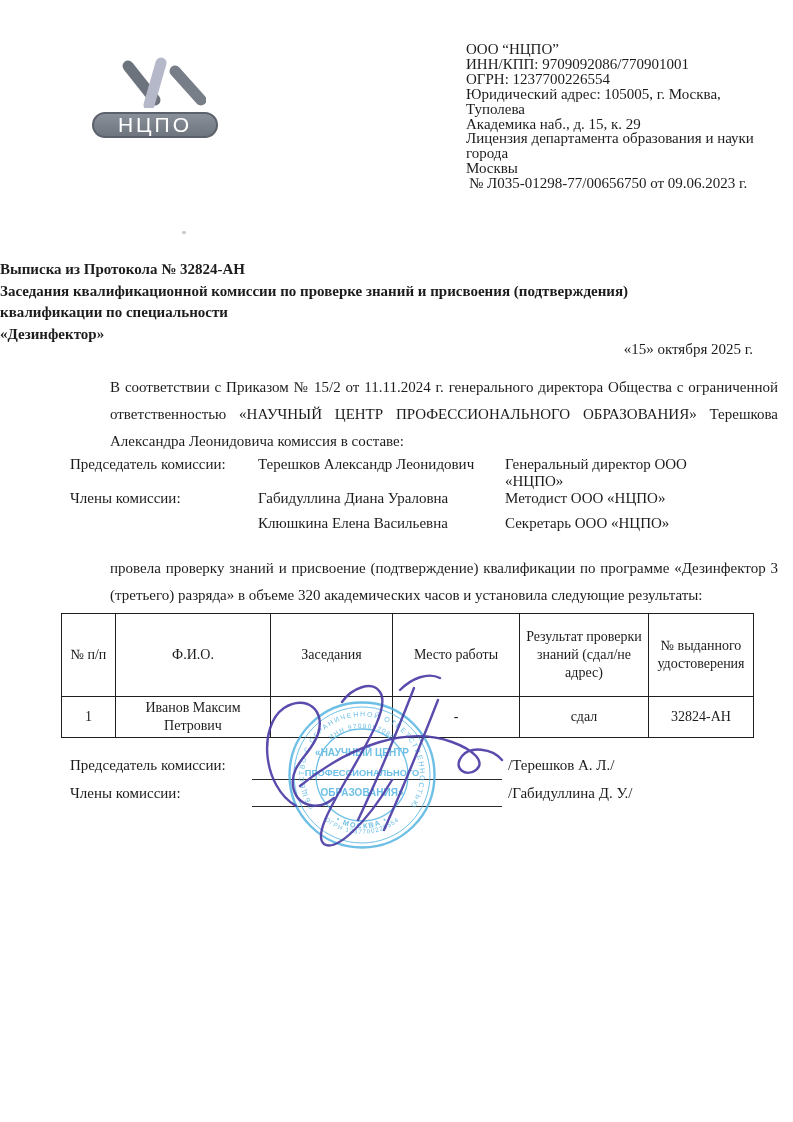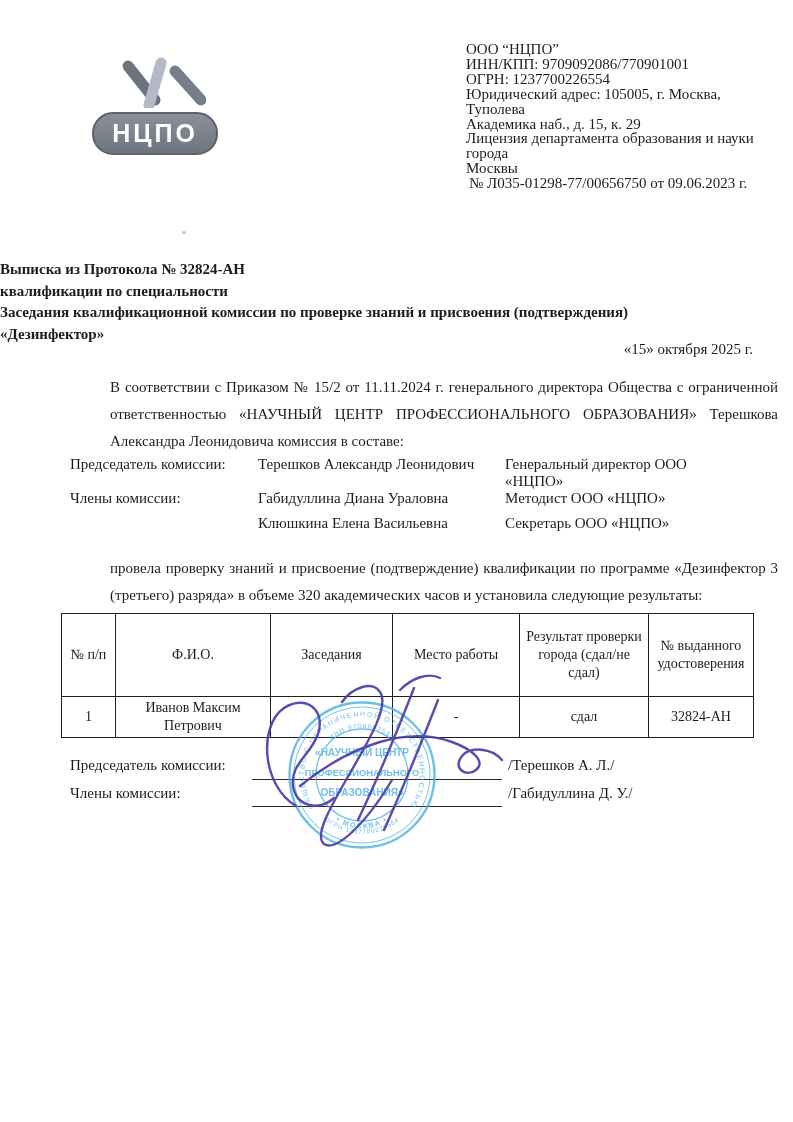--- a/index.html
+++ b/index.html
@@ -6,26 +6,26 @@
   .page {
     position:relative; width:793px; height:1122px; margin:0 auto;
     background:#ffffff; overflow:hidden;
     font-family:"Liberation Serif","DejaVu Serif",serif;
     color:#1c1c1c;
   }
   
   .logo { position:absolute; left:92px; top:52px; width:130px; }
   .logo-mark { display:block; margin:0 0 4px 14px; }
   .logo-badge {
-    width:126px; height:43px; border-radius:21px;
+    width:126px; height:26px; border-radius:21px;
     background:linear-gradient(#8a9099,#6f757e);
     border:2px solid #5c626b; box-sizing:border-box;
     display:flex; align-items:center; justify-content:center;
     color:#ffffff; font-family:"Liberation Sans","DejaVu Sans",sans-serif;
-    font-weight:bold; font-size:25px; letter-spacing:3px;
+    font-weight:normal; font-size:21px; letter-spacing:3px;
   }
   .company {
     position:absolute; left:466px; top:42px; width:300px;
     font-size:15px; line-height:14.9px;
   }
   
   .title {
     position:absolute; top:259px; left:0; width:100%;
     text-align:left; font-weight:bold; font-size:15px; line-height:21.5px;
   }
@@ -85,22 +85,22 @@
     <div>ОГРН: 1237700226554</div>
     <div>Юридический адрес: 105005, г. Москва, Туполева</div>
     <div>Академика наб., д. 15, к. 29</div>
     <div>Лицензия департамента образования и науки города</div>
     <div>Москвы</div>
     <div style="padding-left:3px;">№ Л035-01298-77/00656750 от 09.06.2023 г.</div>
   </div>
 
   <div class="title">
     <div>Выписка из Протокола № 32824-АН</div>
+    <div>Заседания квалификационной комиссии по проверке знаний и присвоения (подтверждения)</div>
     <div>квалификации по специальности</div>
-    <div>Заседания квалификационной комиссии по проверке знаний и присвоения (подтверждения)</div>
     <div>«Дезинфектор»</div>
   </div>
 
   <div class="doc-date">«15» октября 2025 г.</div>
 
   <div class="para para1">В соответствии с Приказом № 15/2 от 11.11.2024 г. генерального директора Общества с ограниченной ответственностью «НАУЧНЫЙ ЦЕНТР ПРОФЕССИОНАЛЬНОГО ОБРАЗОВАНИЯ» Терешкова Александра Леонидовича комиссия в составе:</div>
 
   <div class="commission">
     <div class="crow crow-1">
       <span>Председатель комиссии:</span>
@@ -129,21 +129,21 @@
       <col style="width:127px">
         <col style="width:129px">
         <col style="width:105px">
     </colgroup>
     <tbody>
         <tr class="hdr">
       <th class="num-col">№ п/п</th>
       <th>Ф.И.О.</th>
       <th>Заседания</th>
       <th>Место работы</th>
-      <th>Результат проверки города (сдал/не сдал)</th>
+      <th>Результат проверки знаний (сдал/не адрес)</th>
       <th>№ выданного удостоверения</th>
     </tr>
     <tr class="datarow">
       <td>1</td>
       <td class="fio-cell">Иванов Максим Петрович</td>
       <td></td>
       <td>-</td>
       <td>сдал</td>
       <td>32824-АН</td>
     </tr>

